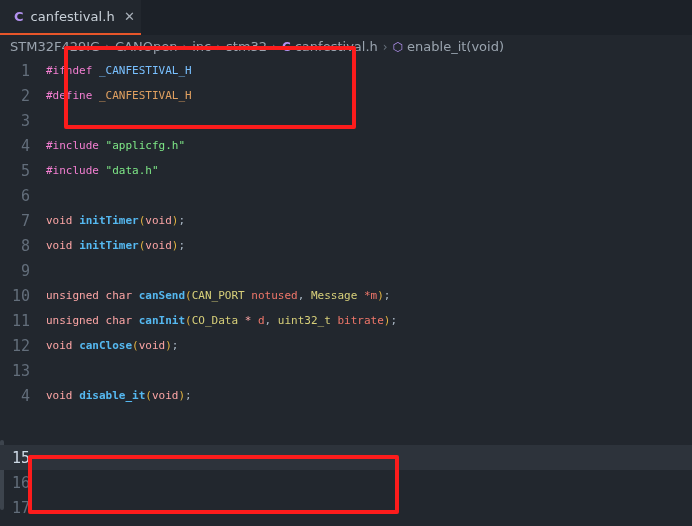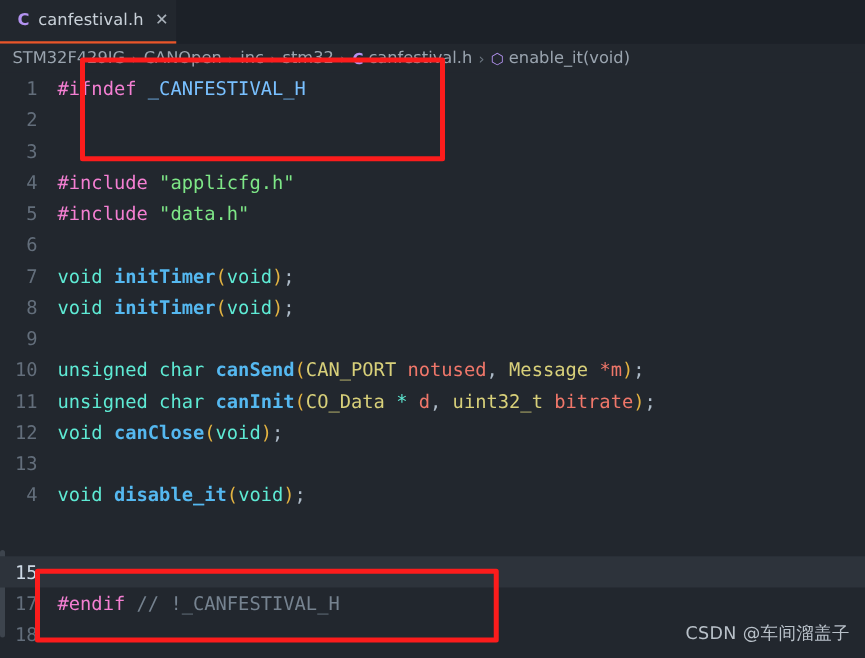--- a/index.html
+++ b/index.html
@@ -128,32 +128,32 @@
     padding-right: 16px;
     box-sizing: border-box;
     color: #636e7b;
     font-family: "DejaVu Sans Mono", monospace;
     font-size: 15px;
     user-select: none;
   }
   .codeline.active .lnum { color: #cdd9e5; }
   .code {
     font-family: "DejaVu Sans Mono", monospace;
-    font-size: 15px;
+    font-size: 11px;
     color: #adbac7;
     white-space: pre;
     letter-spacing: 0px;
   }
 
   
   .t-pp      { color: #f47fd2; }  
   .t-macro   { color: #79c0ff; }  
   .t-macro2  { color: #e0a060; }  
   .t-str     { color: #7ee787; }  
-  .t-kw      { color: #5eead4; }  
+  .t-kw      { color: #fca5a5; }  
   .t-fn      { color: #55b8f0; font-weight: bold; }  
   .t-paren   { color: #e3b341; }  
   .t-type    { color: #d8d07a; }  
   .t-param   { color: #f0776a; }  
   .t-punct   { color: #adbac7; }  
   .t-cmt     { color: #768390; }  
 
   
   .redbox {
     position: absolute;
@@ -214,37 +214,37 @@
     <span class="crumb">canfestival.h</span>
     <span class="crumb-sep">›</span>
     <span class="crumb-icon-sym">⬡</span>
     <span class="crumb">enable_it(void)</span>
   </div>
 
   <div class="editor">
     <div class="scroll-hint"></div>
     <div id="code-lines">
         <div class="codeline"><div class="lnum">1</div><div class="code"><span class="t-pp">#ifndef</span><span class="t-punct"> </span><span class="t-macro">_CANFESTIVAL_H</span></div></div>
-        <div class="codeline"><div class="lnum">2</div></div>
+        <div class="codeline"><div class="lnum">2</div><div class="code"><span class="t-pp">#define</span><span class="t-punct"> </span><span class="t-macro2">_CANFESTIVAL_H</span></div></div>
         <div class="codeline"><div class="lnum">3</div><div class="code"></div></div>
         <div class="codeline"><div class="lnum">4</div><div class="code"><span class="t-pp">#include</span><span class="t-punct"> </span><span class="t-str">"applicfg.h"</span></div></div>
         <div class="codeline"><div class="lnum">5</div><div class="code"><span class="t-pp">#include</span><span class="t-punct"> </span><span class="t-str">"data.h"</span></div></div>
         <div class="codeline"><div class="lnum">6</div><div class="code"></div></div>
         <div class="codeline"><div class="lnum">7</div><div class="code"><span class="t-kw">void</span><span class="t-punct"> </span><span class="t-fn">initTimer</span><span class="t-paren">(</span><span class="t-kw">void</span><span class="t-paren">)</span><span class="t-punct">;</span></div></div>
         <div class="codeline"><div class="lnum">8</div><div class="code"><span class="t-kw">void</span><span class="t-punct"> </span><span class="t-fn">initTimer</span><span class="t-paren">(</span><span class="t-kw">void</span><span class="t-paren">)</span><span class="t-punct">;</span></div></div>
         <div class="codeline"><div class="lnum">9</div><div class="code"></div></div>
         <div class="codeline"><div class="lnum">10</div><div class="code"><span class="t-kw">unsigned</span><span class="t-punct"> </span><span class="t-kw">char</span><span class="t-punct"> </span><span class="t-fn">canSend</span><span class="t-paren">(</span><span class="t-type">CAN_PORT</span><span class="t-punct"> </span><span class="t-param">notused</span><span class="t-punct">, </span><span class="t-type">Message</span><span class="t-punct"> </span><span class="t-param">*m</span><span class="t-paren">)</span><span class="t-punct">;</span></div></div>
         <div class="codeline"><div class="lnum">11</div><div class="code"><span class="t-kw">unsigned</span><span class="t-punct"> </span><span class="t-kw">char</span><span class="t-punct"> </span><span class="t-fn">canInit</span><span class="t-paren">(</span><span class="t-type">CO_Data</span><span class="t-punct"> </span><span class="t-kw">*</span><span class="t-punct"> </span><span class="t-param">d</span><span class="t-punct">, </span><span class="t-type">uint32_t</span><span class="t-punct"> </span><span class="t-param">bitrate</span><span class="t-paren">)</span><span class="t-punct">;</span></div></div>
         <div class="codeline"><div class="lnum">12</div><div class="code"><span class="t-kw">void</span><span class="t-punct"> </span><span class="t-fn">canClose</span><span class="t-paren">(</span><span class="t-kw">void</span><span class="t-paren">)</span><span class="t-punct">;</span></div></div>
         <div class="codeline"><div class="lnum">13</div><div class="code"></div></div>
         <div class="codeline"><div class="lnum">4</div><div class="code"><span class="t-kw">void</span><span class="t-punct"> </span><span class="t-fn">disable_it</span><span class="t-paren">(</span><span class="t-kw">void</span><span class="t-paren">)</span><span class="t-punct">;</span></div></div>
         <div class="codeline active"><div class="lnum">15</div></div>
-        <div class="codeline"><div class="lnum">17</div><div class="code"><span class="t-pp">#endif</span><span class="t-punct"> </span><span class="t-cmt">// !_CANFESTIVAL_H</span></div></div>
+        <div class="codeline"><div class="lnum">16</div><div class="code"></div></div>
+        <div class="codeline"><div class="lnum">17</div></div>
         <div class="codeline"><div class="lnum">18</div><div class="code"></div></div>
       </div>
   </div>
 
   <div class="redbox" id="redbox-top"></div>
   <div class="redbox" id="redbox-bottom"></div>
 
-  <div class="watermark">CSDN @车间溜盖子</div>
 
 </div>
 
 </body></html>

